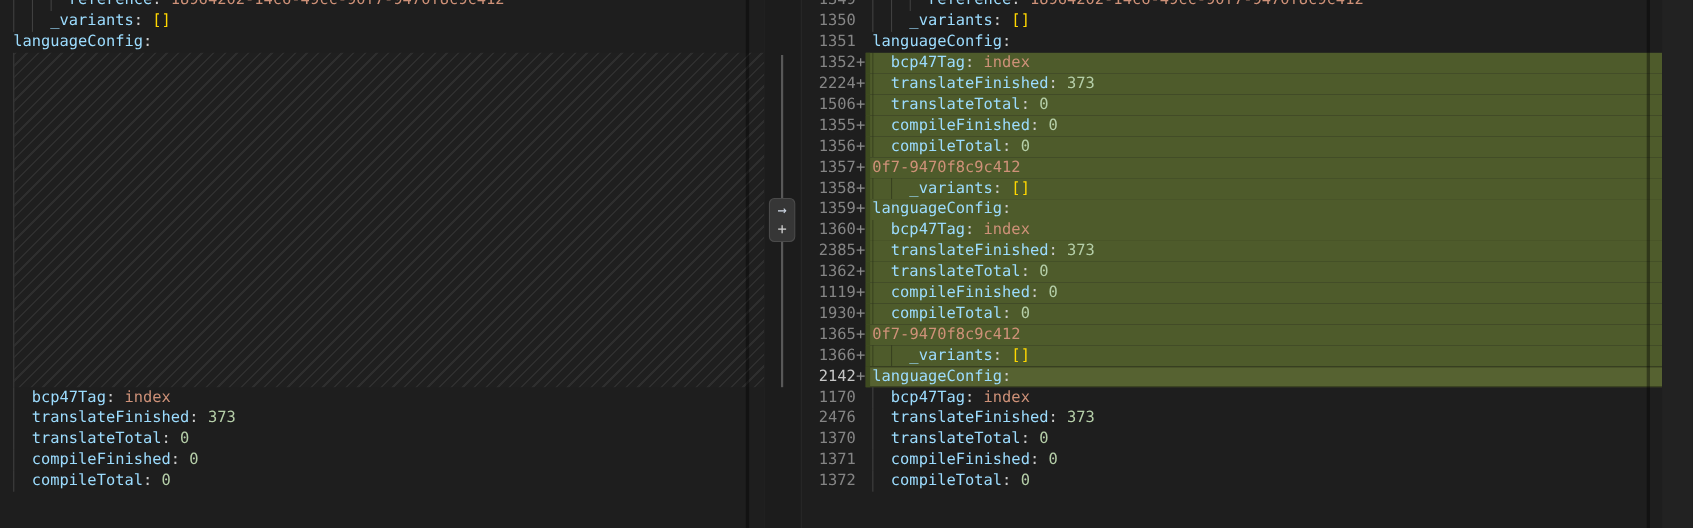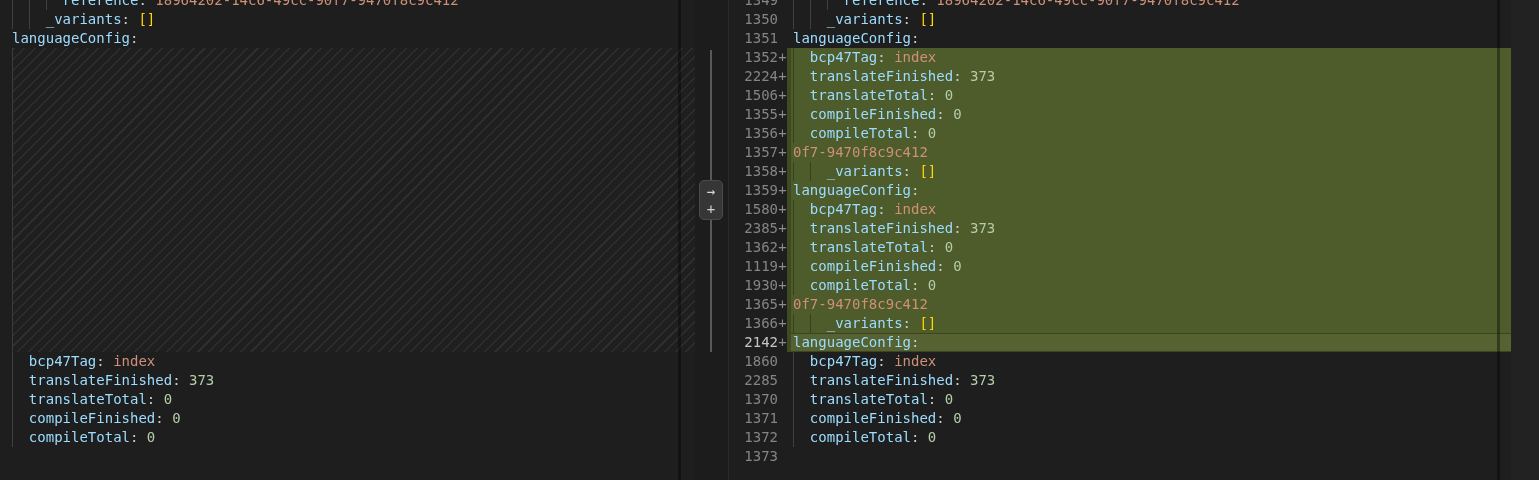--- a/index.html
+++ b/index.html
@@ -98,32 +98,31 @@
         <div class="row"><span class="gut"><span class="lnum">1350</span><span class="lplus"></span></span><span class="content"><span class="guide" style="left: calc(0ch + 6px);"></span><span class="guide" style="left: calc(2ch + 6px);"></span><span class="indent" style="width: 4ch;"></span><span class="tk-key">_variants</span><span class="tk-punc">: </span><span class="tk-brk">[]</span></span></div>
         <div class="row"><span class="gut"><span class="lnum">1351</span><span class="lplus"></span></span><span class="content"><span class="tk-key">languageConfig</span><span class="tk-punc">:</span></span></div>
         <div class="row added"><span class="gut"><span class="lnum">1352</span><span class="lplus">+</span></span><span class="content"><span class="guide" style="left: calc(0ch + 6px);"></span><span class="indent" style="width: 2ch;"></span><span class="tk-key">bcp47Tag</span><span class="tk-punc">: </span><span class="tk-str">index</span></span></div>
         <div class="row added"><span class="gut"><span class="lnum">2224</span><span class="lplus">+</span></span><span class="content"><span class="guide" style="left: calc(0ch + 6px);"></span><span class="indent" style="width: 2ch;"></span><span class="tk-key">translateFinished</span><span class="tk-punc">: </span><span class="tk-num">373</span></span></div>
         <div class="row added"><span class="gut"><span class="lnum">1506</span><span class="lplus">+</span></span><span class="content"><span class="guide" style="left: calc(0ch + 6px);"></span><span class="indent" style="width: 2ch;"></span><span class="tk-key">translateTotal</span><span class="tk-punc">: </span><span class="tk-num">0</span></span></div>
         <div class="row added"><span class="gut"><span class="lnum">1355</span><span class="lplus">+</span></span><span class="content"><span class="guide" style="left: calc(0ch + 6px);"></span><span class="indent" style="width: 2ch;"></span><span class="tk-key">compileFinished</span><span class="tk-punc">: </span><span class="tk-num">0</span></span></div>
         <div class="row added"><span class="gut"><span class="lnum">1356</span><span class="lplus">+</span></span><span class="content"><span class="guide" style="left: calc(0ch + 6px);"></span><span class="indent" style="width: 2ch;"></span><span class="tk-key">compileTotal</span><span class="tk-punc">: </span><span class="tk-num">0</span></span></div>
         <div class="row added"><span class="gut"><span class="lnum">1357</span><span class="lplus">+</span></span><span class="content"><span class="tk-str">0f7-9470f8c9c412</span></span></div>
         <div class="row added"><span class="gut"><span class="lnum">1358</span><span class="lplus">+</span></span><span class="content"><span class="guide" style="left: calc(0ch + 6px);"></span><span class="guide" style="left: calc(2ch + 6px);"></span><span class="indent" style="width: 4ch;"></span><span class="tk-key">_variants</span><span class="tk-punc">: </span><span class="tk-brk">[]</span></span></div>
         <div class="row added"><span class="gut"><span class="lnum">1359</span><span class="lplus">+</span></span><span class="content"><span class="tk-key">languageConfig</span><span class="tk-punc">:</span></span></div>
-        <div class="row added"><span class="gut"><span class="lnum">1580</span><span class="lplus">+</span></span><span class="content"><span class="guide" style="left: calc(0ch + 6px);"></span><span class="indent" style="width: 2ch;"></span><span class="tk-key">bcp47Tag</span><span class="tk-punc">: </span><span class="tk-str">index</span></span></div>
+        <div class="row added"><span class="gut"><span class="lnum">1360</span><span class="lplus">+</span></span><span class="content"><span class="guide" style="left: calc(0ch + 6px);"></span><span class="indent" style="width: 2ch;"></span><span class="tk-key">bcp47Tag</span><span class="tk-punc">: </span><span class="tk-str">index</span></span></div>
         <div class="row added"><span class="gut"><span class="lnum">2385</span><span class="lplus">+</span></span><span class="content"><span class="guide" style="left: calc(0ch + 6px);"></span><span class="indent" style="width: 2ch;"></span><span class="tk-key">translateFinished</span><span class="tk-punc">: </span><span class="tk-num">373</span></span></div>
         <div class="row added"><span class="gut"><span class="lnum">1362</span><span class="lplus">+</span></span><span class="content"><span class="guide" style="left: calc(0ch + 6px);"></span><span class="indent" style="width: 2ch;"></span><span class="tk-key">translateTotal</span><span class="tk-punc">: </span><span class="tk-num">0</span></span></div>
         <div class="row added"><span class="gut"><span class="lnum">1119</span><span class="lplus">+</span></span><span class="content"><span class="guide" style="left: calc(0ch + 6px);"></span><span class="indent" style="width: 2ch;"></span><span class="tk-key">compileFinished</span><span class="tk-punc">: </span><span class="tk-num">0</span></span></div>
         <div class="row added"><span class="gut"><span class="lnum">1930</span><span class="lplus">+</span></span><span class="content"><span class="guide" style="left: calc(0ch + 6px);"></span><span class="indent" style="width: 2ch;"></span><span class="tk-key">compileTotal</span><span class="tk-punc">: </span><span class="tk-num">0</span></span></div>
         <div class="row added"><span class="gut"><span class="lnum">1365</span><span class="lplus">+</span></span><span class="content"><span class="tk-str">0f7-9470f8c9c412</span></span></div>
         <div class="row added"><span class="gut"><span class="lnum">1366</span><span class="lplus">+</span></span><span class="content"><span class="guide" style="left: calc(0ch + 6px);"></span><span class="guide" style="left: calc(2ch + 6px);"></span><span class="indent" style="width: 4ch;"></span><span class="tk-key">_variants</span><span class="tk-punc">: </span><span class="tk-brk">[]</span></span></div>
         <div class="row added current"><span class="gut"><span class="lnum">2142</span><span class="lplus">+</span></span><span class="content"><span class="tk-key">languageConfig</span><span class="tk-punc">:</span></span></div>
-        <div class="row"><span class="gut"><span class="lnum">1860</span><span class="lplus"></span></span><span class="content"><span class="guide" style="left: calc(0ch + 6px);"></span><span class="indent" style="width: 2ch;"></span><span class="tk-key">bcp47Tag</span><span class="tk-punc">: </span><span class="tk-str">index</span></span></div>
-        <div class="row"><span class="gut"><span class="lnum">2285</span><span class="lplus"></span></span><span class="content"><span class="guide" style="left: calc(0ch + 6px);"></span><span class="indent" style="width: 2ch;"></span><span class="tk-key">translateFinished</span><span class="tk-punc">: </span><span class="tk-num">373</span></span></div>
+        <div class="row"><span class="gut"><span class="lnum">1170</span><span class="lplus"></span></span><span class="content"><span class="guide" style="left: calc(0ch + 6px);"></span><span class="indent" style="width: 2ch;"></span><span class="tk-key">bcp47Tag</span><span class="tk-punc">: </span><span class="tk-str">index</span></span></div>
+        <div class="row"><span class="gut"><span class="lnum">2476</span><span class="lplus"></span></span><span class="content"><span class="guide" style="left: calc(0ch + 6px);"></span><span class="indent" style="width: 2ch;"></span><span class="tk-key">translateFinished</span><span class="tk-punc">: </span><span class="tk-num">373</span></span></div>
         <div class="row"><span class="gut"><span class="lnum">1370</span><span class="lplus"></span></span><span class="content"><span class="guide" style="left: calc(0ch + 6px);"></span><span class="indent" style="width: 2ch;"></span><span class="tk-key">translateTotal</span><span class="tk-punc">: </span><span class="tk-num">0</span></span></div>
         <div class="row"><span class="gut"><span class="lnum">1371</span><span class="lplus"></span></span><span class="content"><span class="guide" style="left: calc(0ch + 6px);"></span><span class="indent" style="width: 2ch;"></span><span class="tk-key">compileFinished</span><span class="tk-punc">: </span><span class="tk-num">0</span></span></div>
         <div class="row"><span class="gut"><span class="lnum">1372</span><span class="lplus"></span></span><span class="content"><span class="guide" style="left: calc(0ch + 6px);"></span><span class="indent" style="width: 2ch;"></span><span class="tk-key">compileTotal</span><span class="tk-punc">: </span><span class="tk-num">0</span></span></div>
-        <div class="row"><span class="gut"><span class="lnum">1373</span><span class="lplus"></span></span><span class="content"></span></div>
       </div>
     <div class="ruler" id="ruler-right"></div>
     <div id="scroll-strip"></div>
   </div>
 
 </div>
 
 </body></html>

